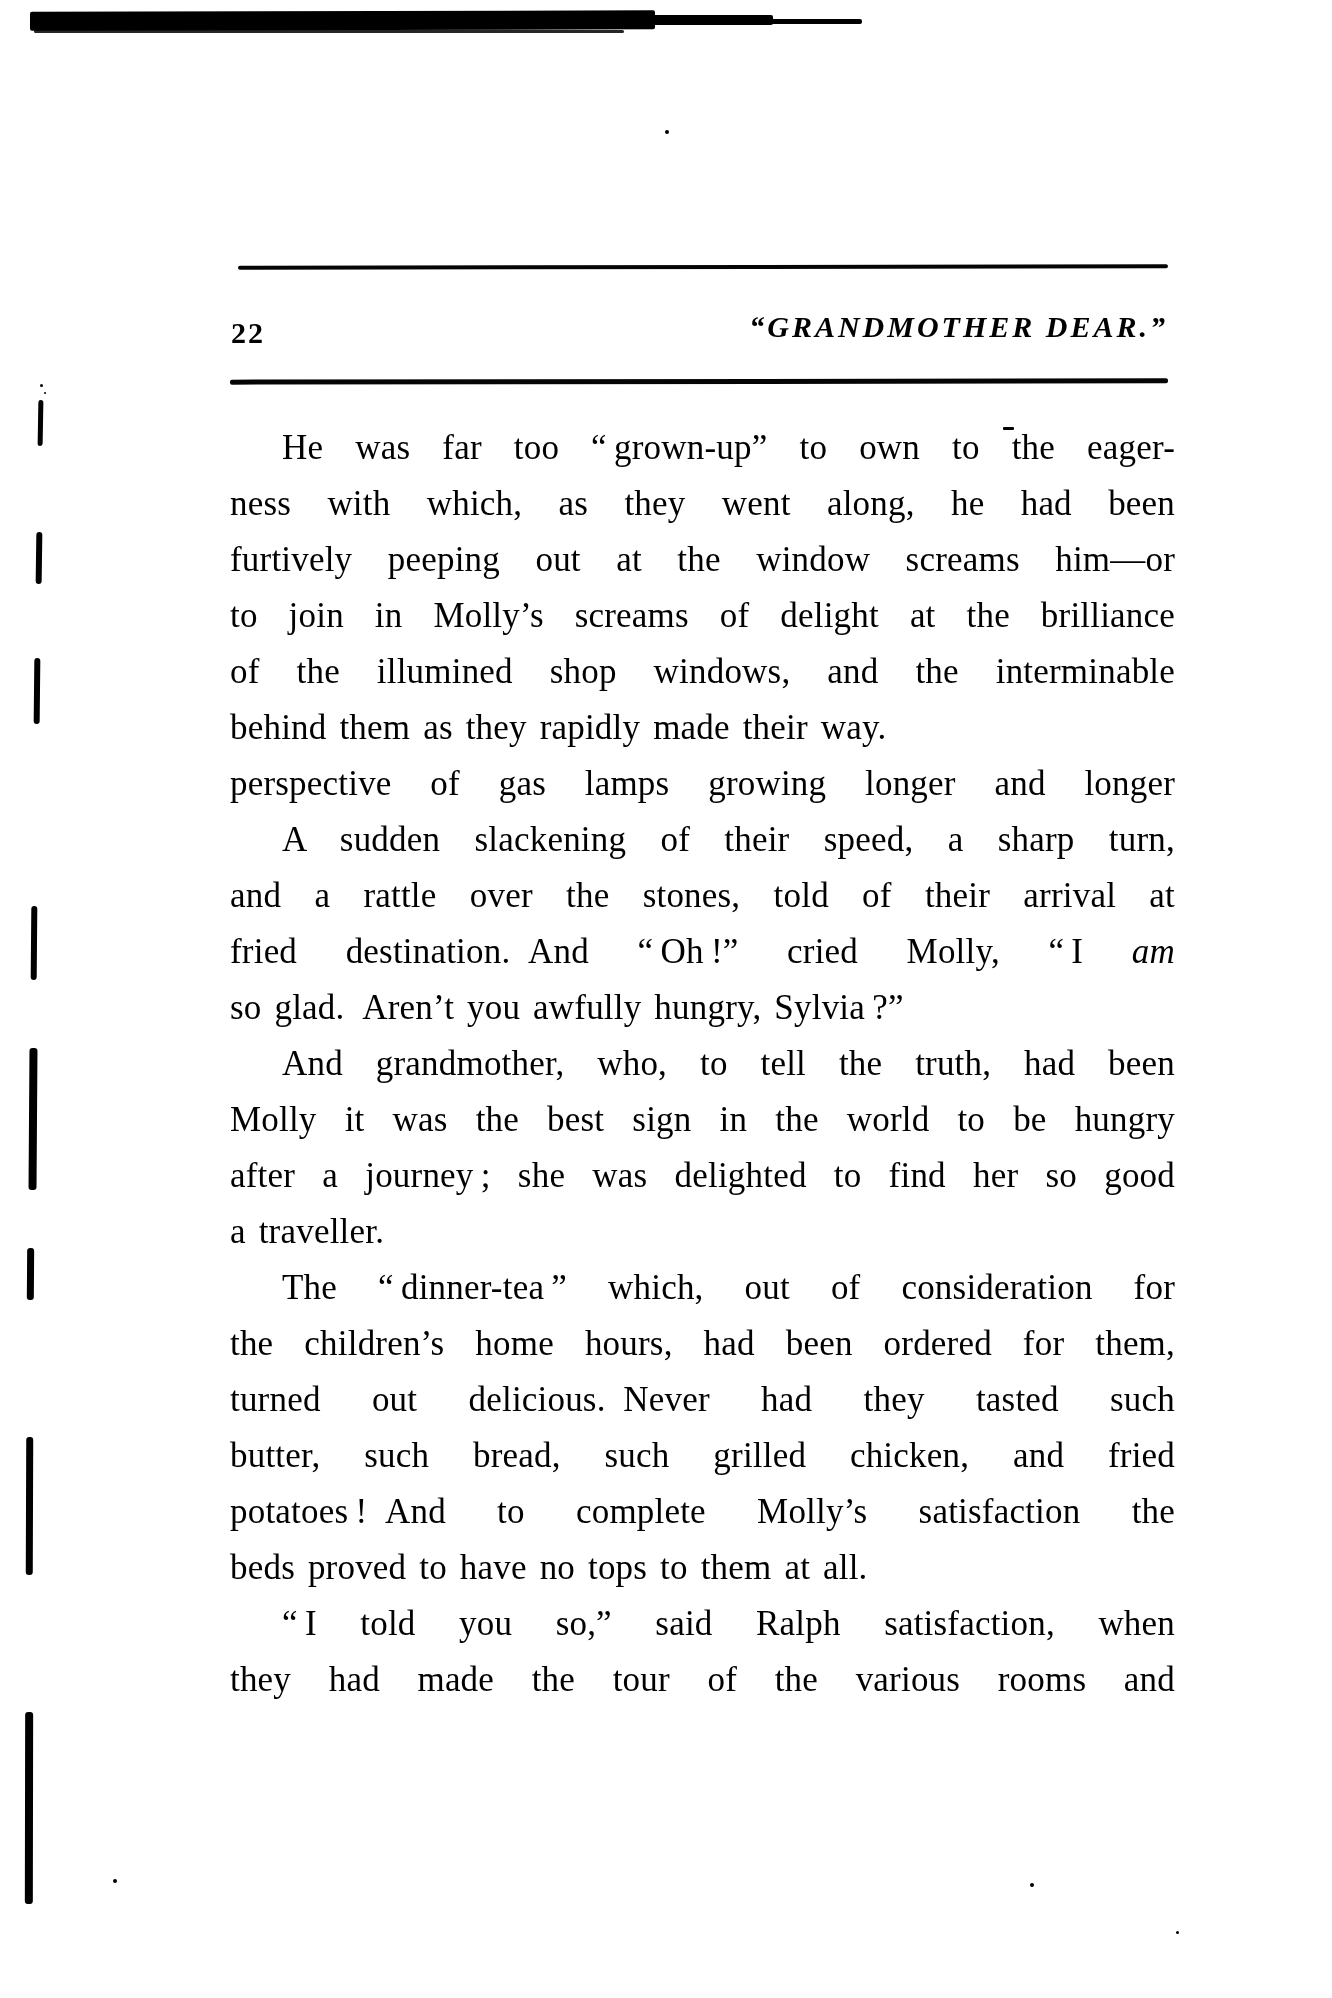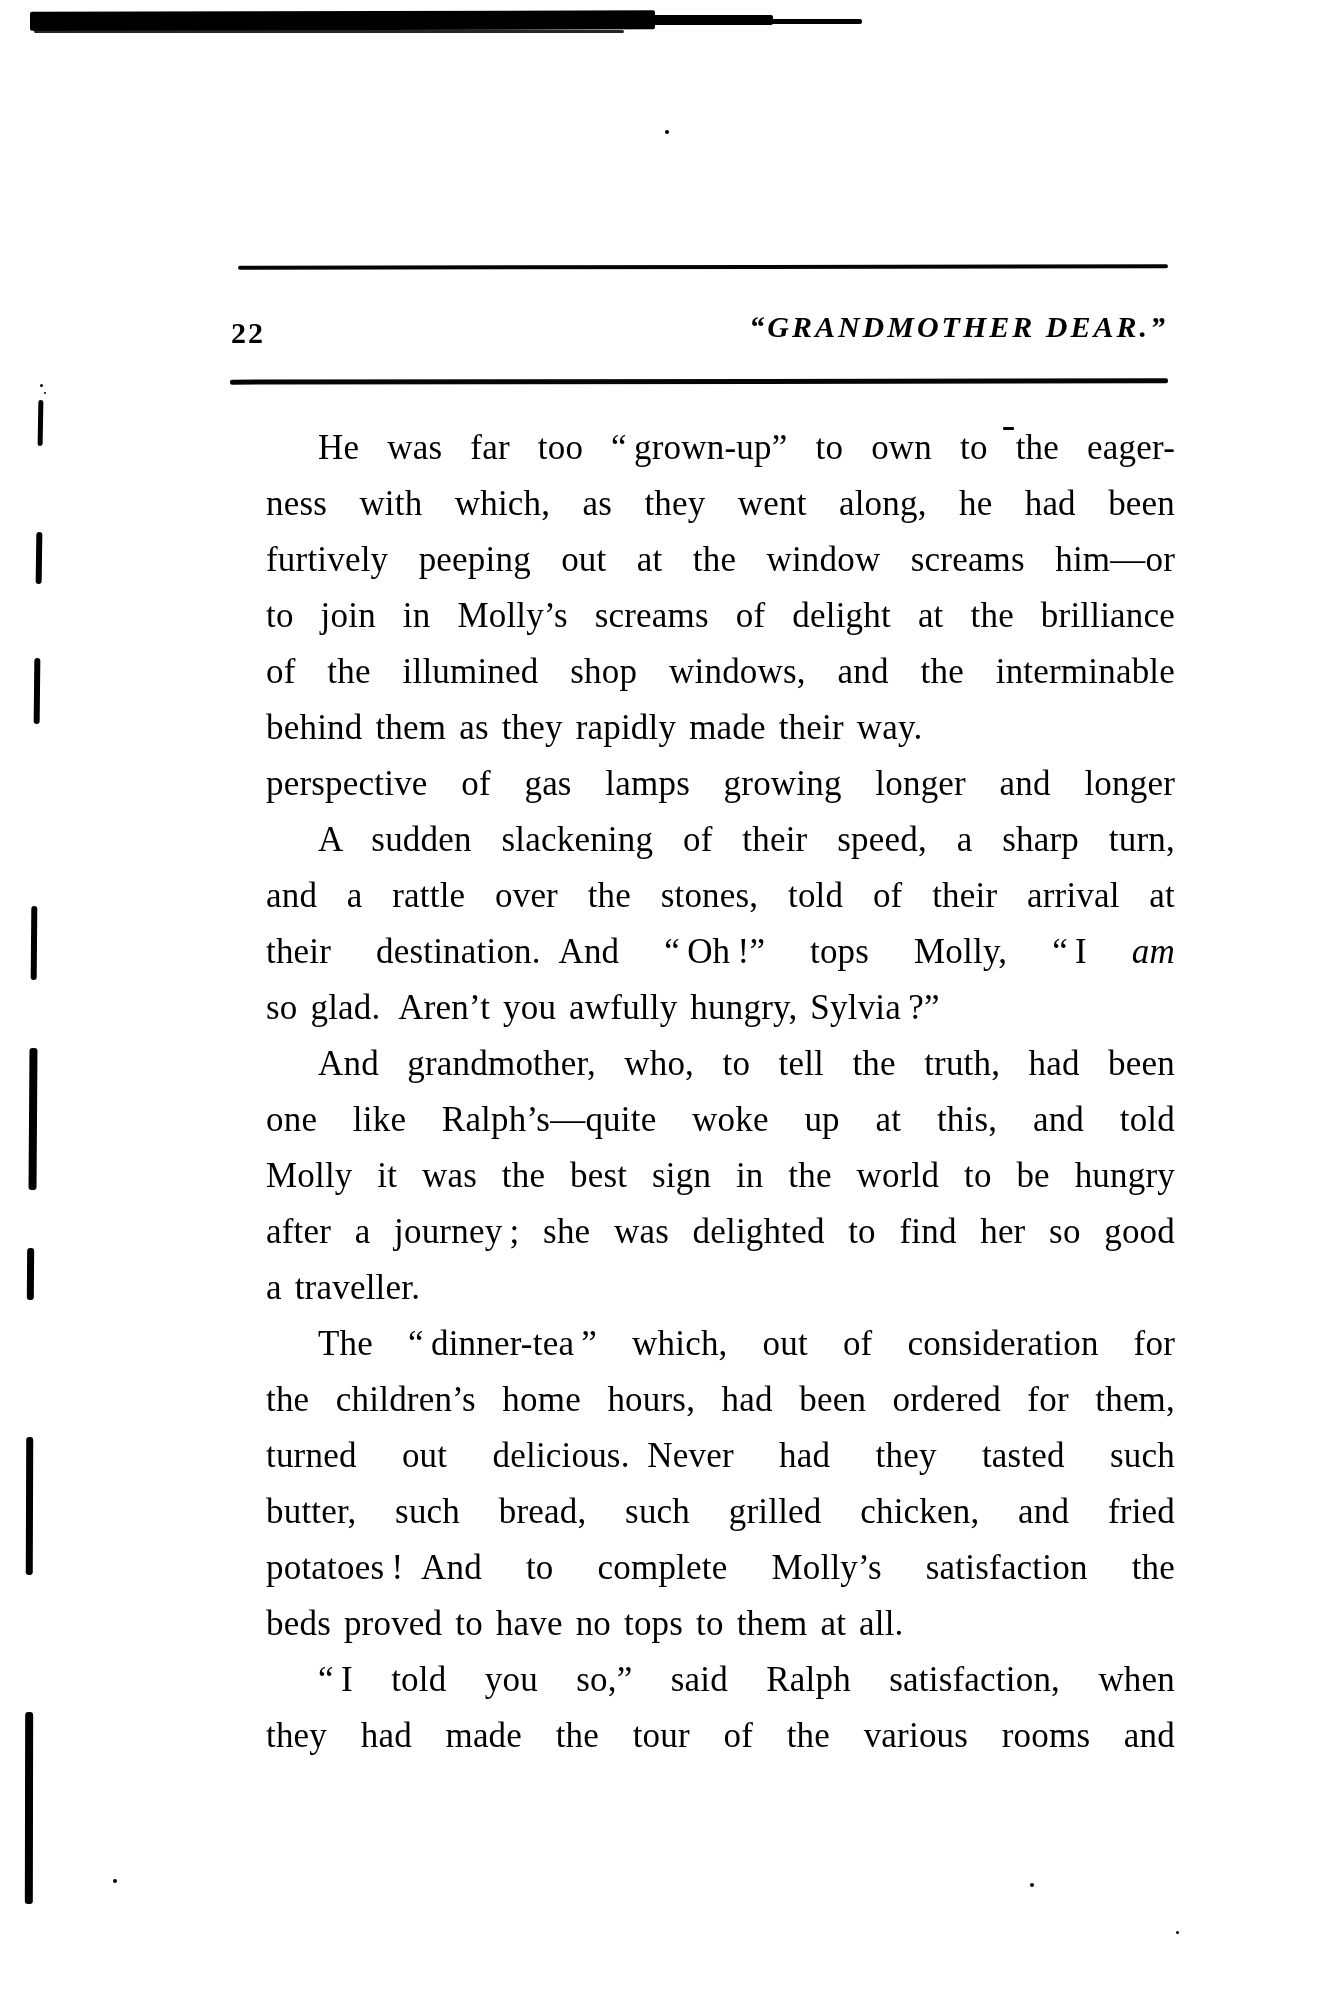--- a/index.html
+++ b/index.html
@@ -54,21 +54,21 @@
     text-align:right;font-style:italic;font-weight:bold;
     font-size:30px;letter-spacing:3px;
   }
 
   
   .text-block{
     position:absolute;left:230px;top:420px;width:945px;
     font-size:35px;line-height:56px;
     word-spacing:4px;letter-spacing:0.2px;
   }
-  .line{height:56px;white-space:nowrap;margin-left:36px;}
+  .line{height:56px;white-space:nowrap;}
   .line.j{white-space:normal;text-align:justify;text-align-last:justify;}
   .line.ind{text-indent:52px;}
   .it{font-style:italic;}
 </style>
 </head>
 <body>
 
 <div class="page">
 
   <div class="bar bar-1"></div>
@@ -104,24 +104,23 @@
   <div class="text-block">
       <div class="line j ind"><span>He was far too “ grown-up” to own to the eager-</span></div>
       <div class="line j"><span>ness with which, as they went along, he had been</span></div>
       <div class="line j"><span>furtively peeping out at the window screams him—or</span></div>
       <div class="line j"><span>to join in Molly’s screams of delight at the brilliance</span></div>
       <div class="line j"><span>of the illumined shop windows, and the interminable</span></div>
       <div class="line"><span>behind them as they rapidly made their way.</span></div>
       <div class="line j"><span>perspective of gas lamps growing longer and longer</span></div>
       <div class="line j ind"><span>A sudden slackening of their speed, a sharp turn,</span></div>
       <div class="line j"><span>and a rattle over the stones, told of their arrival at</span></div>
-      <div class="line j"><span>their destination. And “ Oh !” tops Molly, “ I </span><span class="it">am</span></div>
+      <div class="line j"><span>fried destination. And “ Oh !” cried Molly, “ I </span><span class="it">am</span></div>
       <div class="line"><span>so glad. Aren’t you awfully hungry, Sylvia ?”</span></div>
       <div class="line j ind"><span>And grandmother, who, to tell the truth, had been</span></div>
-      <div class="line j"><span>one like Ralph’s—quite woke up at this, and told</span></div>
       <div class="line j"><span>Molly it was the best sign in the world to be hungry</span></div>
       <div class="line j"><span>after a journey ; she was delighted to find her so good</span></div>
       <div class="line"><span>a traveller.</span></div>
       <div class="line j ind"><span>The “ dinner-tea ” which, out of consideration for</span></div>
       <div class="line j"><span>the children’s home hours, had been ordered for them,</span></div>
       <div class="line j"><span>turned out delicious. Never had they tasted such</span></div>
       <div class="line j"><span>butter, such bread, such grilled chicken, and fried</span></div>
       <div class="line j"><span>potatoes ! And to complete Molly’s satisfaction the</span></div>
       <div class="line"><span>beds proved to have no tops to them at all.</span></div>
       <div class="line j ind"><span>“ I told you so,” said Ralph satisfaction, when</span></div>

